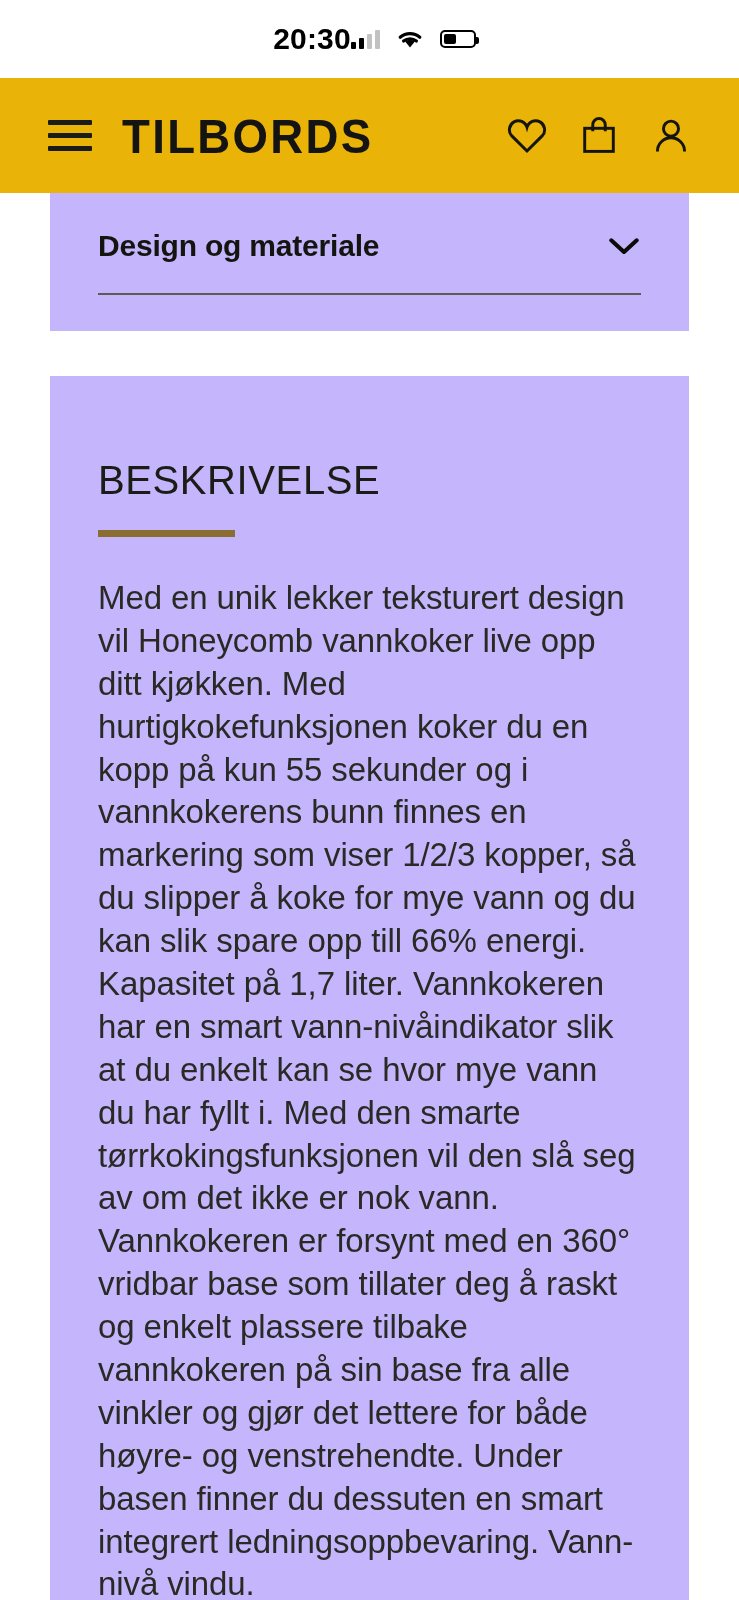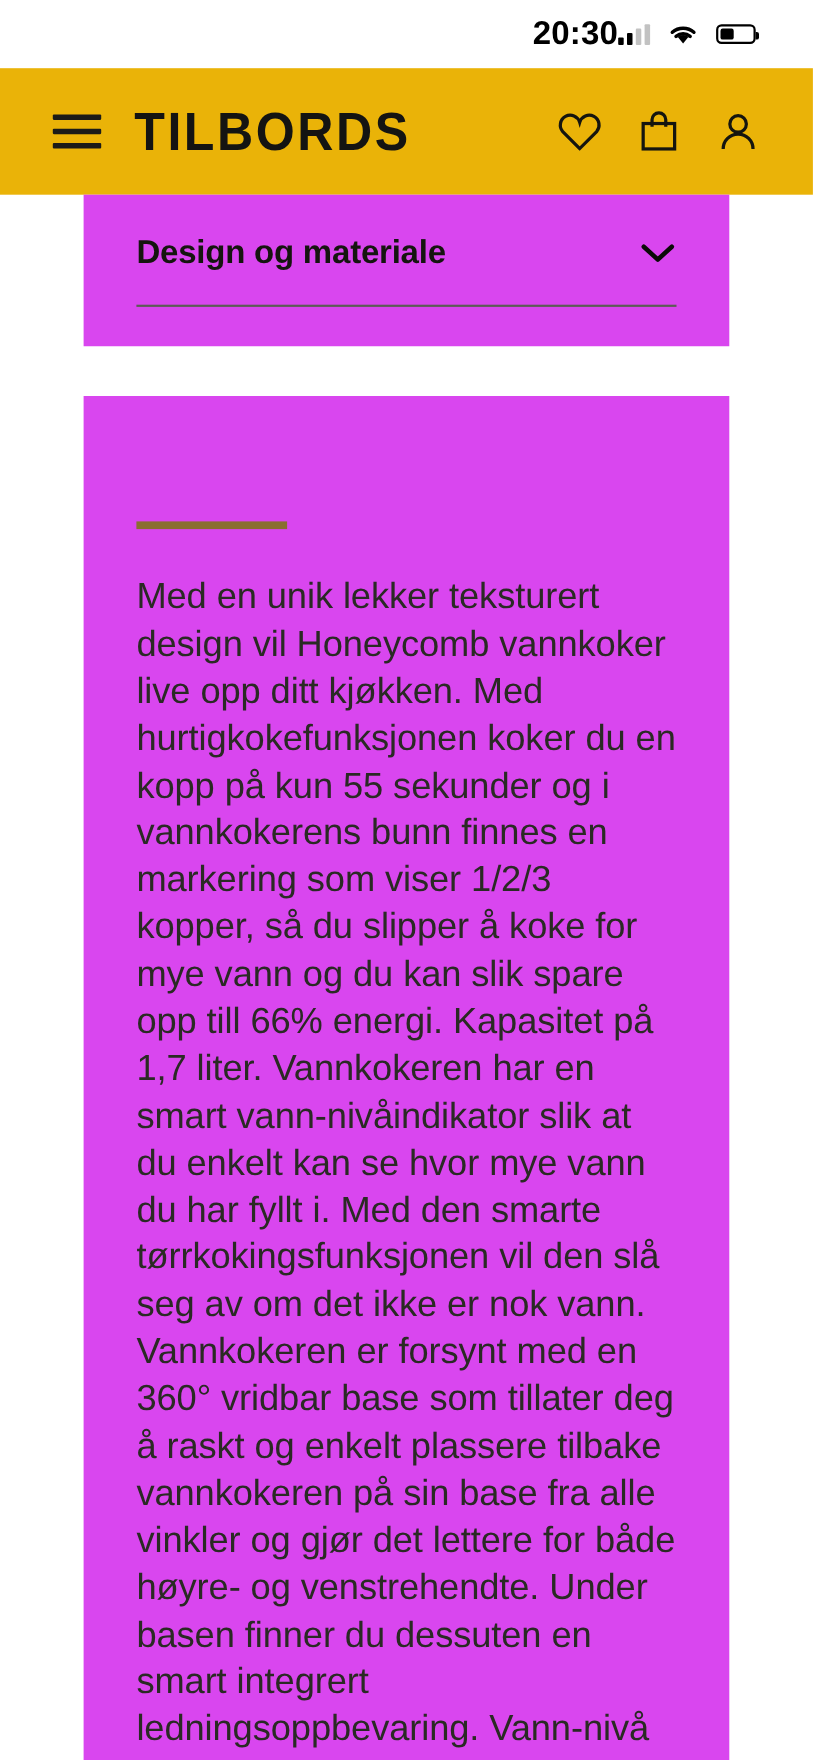--- a/index.html
+++ b/index.html
@@ -6,22 +6,22 @@
   html, body {
     width:739px; height:1600px;
     background:#ffffff;
     font-family:"Liberation Sans", sans-serif;
     overflow:hidden;
   }
   .phone { position:relative; width:739px; height:1600px; background:#ffffff; }
 
   
   .statusbar {
-    height:62px; background:#ffffff;
-    display:flex; align-items:center; justify-content:flex-end;
+    height:78px; background:#ffffff;
+    display:flex; align-items:center; justify-content:center;
     padding:0 52px 0 62px;
   }
   .status-time {
     font-size:30px; font-weight:600; color:#000;
     letter-spacing:0.2px;
     font-family:"Liberation Sans", sans-serif;
   }
   .status-right { display:flex; align-items:center; gap:15px; }
   .bars { display:flex; align-items:flex-end; gap:3px; height:20px; }
   .bars i { width:5px; background:#000; border-radius:1px; display:block; }
@@ -54,21 +54,21 @@
     letter-spacing:2.5px;
     transform:scaleX(0.93);
     transform-origin:left center;
     white-space:nowrap;
   }
   .header-icons{ margin-left:auto; display:flex; align-items:center; gap:28px; }
   .hicon{ width:44px; height:44px; display:block; cursor:pointer; }
   .hicon svg{ width:100%; height:100%; display:block; }
 
   
-  .panel{ background:#d946ef; margin:0 76px; }
+  .panel{ background:#c4b5fd; margin:0 50px; }
   .panel-accordion{ padding:36px 48px 0; height:138px; }
   .accordion-row{
     display:flex; align-items:center; justify-content:space-between;
     padding-bottom:30px; border-bottom:2px solid #5c5c55;
     cursor:pointer;
   }
   .accordion-title{
     font-size:30px; font-weight:bold; color:#15150f;
     letter-spacing:-0.2px;
   }
@@ -179,20 +179,21 @@
         <svg viewBox="0 0 24 14" fill="none" stroke="#0b0b08" stroke-width="2.9" stroke-linecap="round" stroke-linejoin="round">
           <polyline points="3,3 12,11.2 21,3"></polyline>
         </svg>
       </span>
     </div>
   </div>
 
   <div class="gap"></div>
 
   <div class="panel panel-desc">
+    <div class="desc-title">BESKRIVELSE</div>
     <div class="gold-rule"></div>
     <div class="desc-body">Med en unik lekker teksturert design vil Honeycomb vannkoker live opp ditt kjøkken. Med hurtigkokefunksjonen koker du en kopp på kun 55 sekunder og i vannkokerens bunn finnes en markering som viser 1/2/3 kopper, så du slipper å koke for mye vann og du kan slik spare opp till 66% energi. Kapasitet på 1,7 liter. Vannkokeren har en smart vann-nivåindikator slik at du enkelt kan se hvor mye vann du har fyllt i. Med den smarte tørrkokingsfunksjonen vil den slå seg av om det ikke er nok vann. Vannkokeren er forsynt med en 360° vridbar base som tillater deg å raskt og enkelt plassere tilbake vannkokeren på sin base fra alle vinkler og gjør det lettere for både høyre- og venstrehendte. Under basen finner du dessuten en smart integrert ledningsoppbevaring. Vann-nivå vindu.</div>
   </div>
 
   <div class="lower">
     <div class="fab-top">
       <svg viewBox="0 0 24 14" fill="none" stroke="#0b0b08" stroke-width="2.9" stroke-linecap="round" stroke-linejoin="round">
         <polyline points="3,11.2 12,3 21,11.2"></polyline>
       </svg>
     </div>

